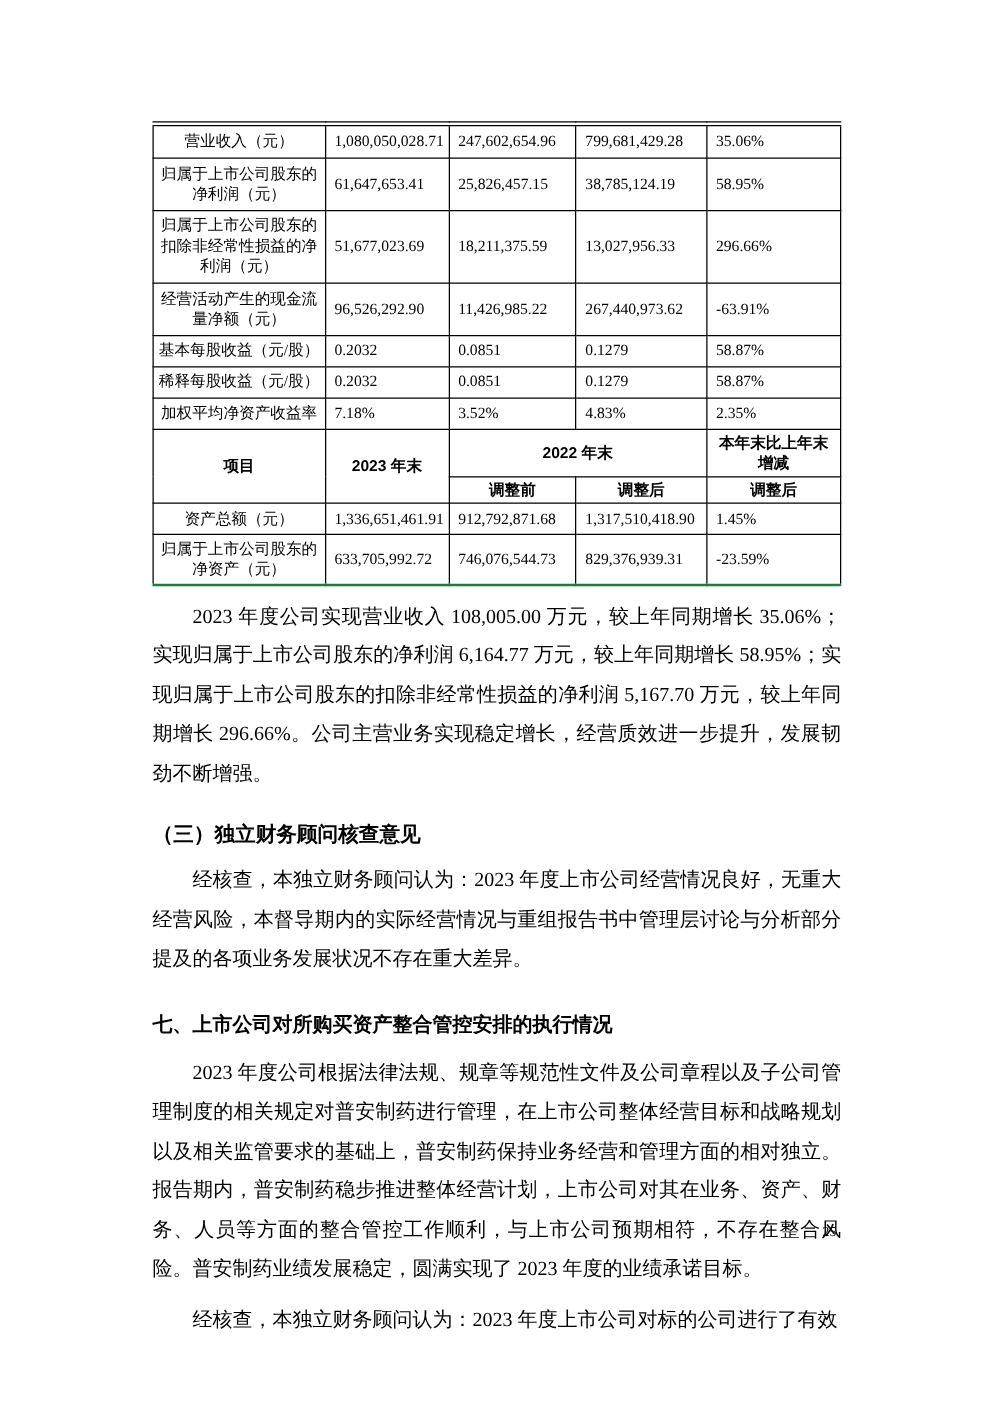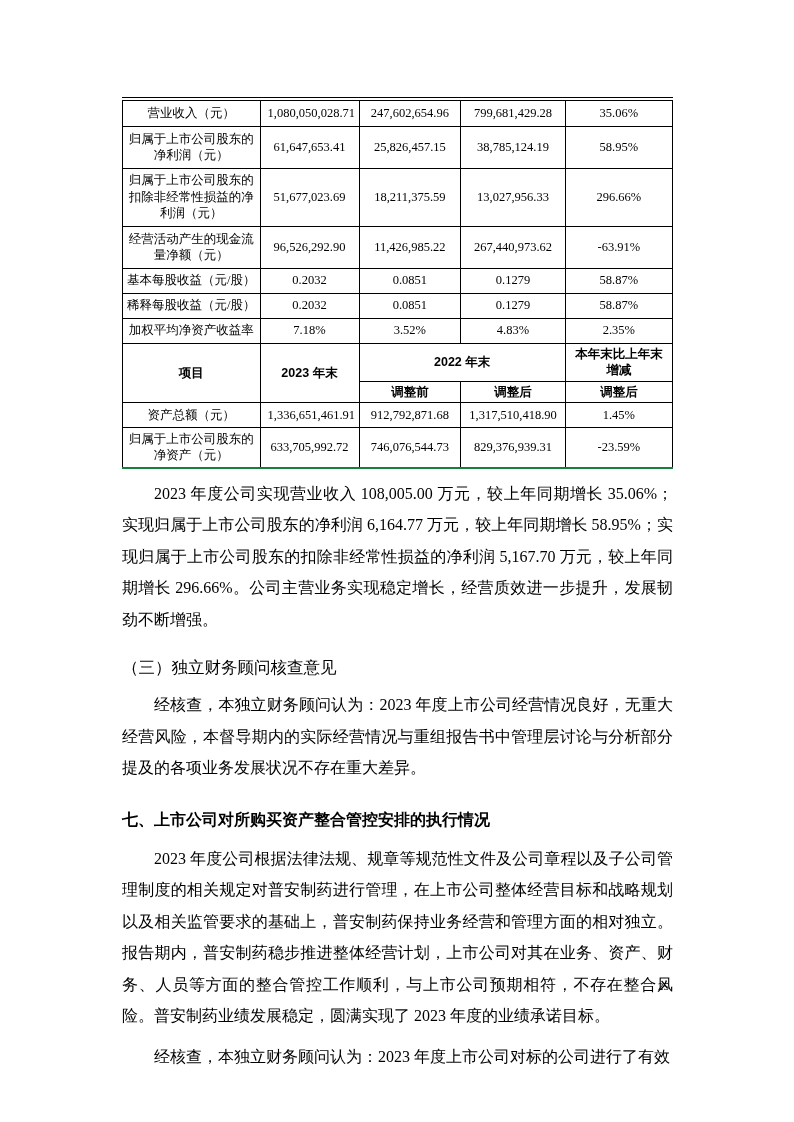--- a/index.html
+++ b/index.html
@@ -26,21 +26,21 @@
     line-height: 1.32;
     border-top: 4px double #000;
     border-bottom: 2px solid #15803d;
   }
   table.fin td {
     border: 1px solid #000;
     padding: 2px 7px;
     vertical-align: middle;
   }
   table.fin td.lbl { text-align: center; padding: 2px 4px; }
-  table.fin td.num { text-align: center; }
+  table.fin td.num { text-align: left; }
   table.fin td.hdr { text-align: center; font-weight: bold; font-family: "Liberation Sans", "DejaVu Sans", sans-serif; font-size: 12.5px; }
   tr.r1  td { height: 27px; }
   tr.r2  td { height: 42px; }
   tr.r3  td { height: 58px; }
   tr.r4  td { height: 42px; }
   tr.r5 td, tr.r6 td, tr.r7 td { height: 25px; }
   tr.rh1 td { height: 34px; }
   tr.rh2 td { height: 21px; }
   tr.r8  td { height: 25px; }
   tr.r9  td { height: 40px; }
@@ -48,21 +48,21 @@
   
   p.body-para {
     font-size: 16px;
     line-height: 31.5px;
     text-align: justify;
     text-indent: 2em;
     margin-top: 9px;
   }
   h2.sec3 {
     font-family: "Liberation Sans", "DejaVu Sans", sans-serif;
-    font-weight: normal;
+    font-weight: bold;
     font-size: 16.5px;
     margin-top: 22px;
     margin-bottom: 10px;
   }
   h1.sec7 {
     font-family: "Liberation Sans", "DejaVu Sans", sans-serif;
     font-weight: bold;
     font-size: 16px;
     margin-top: 26px;
     margin-bottom: 12px;

